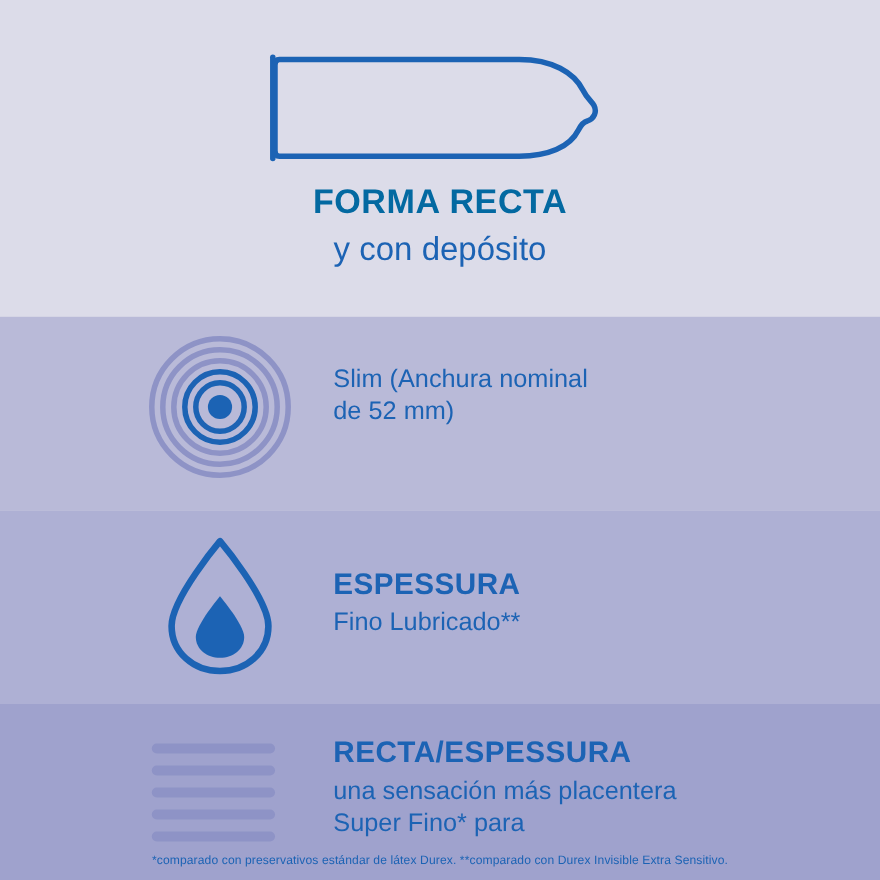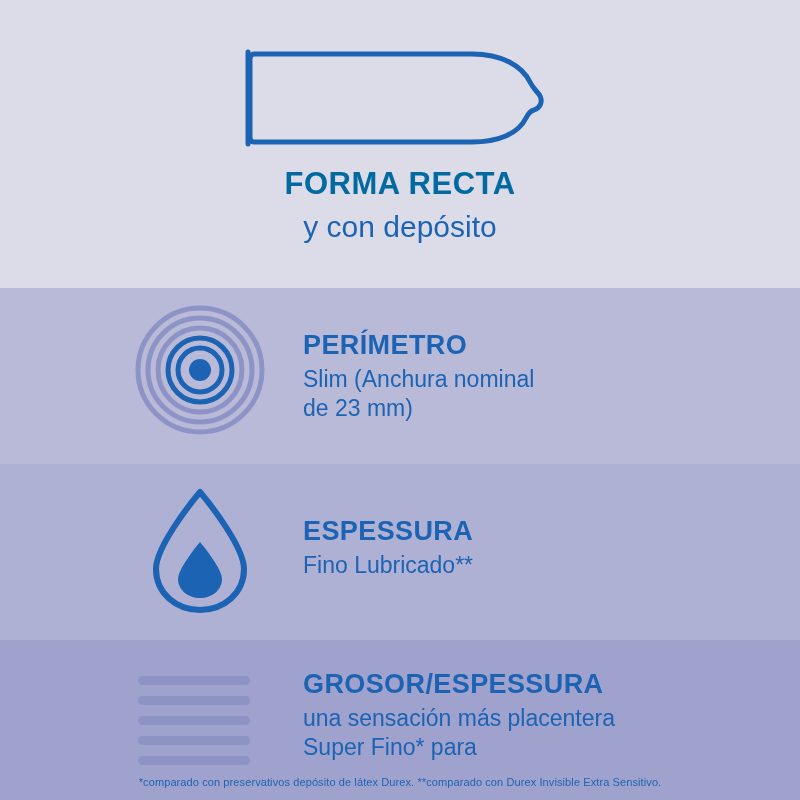--- a/index.html
+++ b/index.html
@@ -150,23 +150,22 @@
         <circle cx="65" cy="65" r="62" stroke="#8e93c6"></circle>
         <circle cx="65" cy="65" r="52" stroke="#8e93c6"></circle>
         <circle cx="65" cy="65" r="42" stroke="#8e93c6"></circle>
         <circle cx="65" cy="65" r="32" stroke="#1c63b4"></circle>
         <circle cx="65" cy="65" r="22" stroke="#1c63b4"></circle>
       </g>
       <circle cx="65" cy="65" r="11" fill="#1c63b4"></circle>
     </svg>
   </div>
   <div class="row-text r1-text">
-    <p class="row-title">PERÍMETRO</p>
     <p class="row-desc">Slim (Anchura nominal</p>
-    <p class="row-desc">de 23 mm)</p>
+    <p class="row-desc">de 52 mm)</p>
   </div>
 
   <div class="band band-2"></div>
   <div class="row-icon r2-icon">
     <svg width="120" height="130" viewBox="0 0 120 130" xmlns="http://www.w3.org/2000/svg">
       <path d="M60 6 C60 6 16 58 16 83 C16 107 36 124 60 124 C84 124 104 107 104 83 C104 58 60 6 60 6 Z" fill="none" stroke="#1c63b4" stroke-width="6" stroke-linejoin="round"></path>
       <path d="M60 56 C60 56 38 82 38 93 C38 104 48 112 60 112 C72 112 82 104 82 93 C82 82 60 56 60 56 Z" fill="#1c63b4"></path>
     </svg>
   </div>
   <div class="row-text r2-text">
@@ -178,19 +177,19 @@
   <div class="row-icon r3-icon">
     <div class="lines-wrap">
       <div class="thick-line l1"></div>
       <div class="thick-line l2"></div>
       <div class="thick-line l3"></div>
       <div class="thick-line l4"></div>
       <div class="thick-line l5"></div>
     </div>
   </div>
   <div class="row-text r3-text">
-    <p class="row-title">GROSOR/ESPESSURA</p>
+    <p class="row-title">RECTA/ESPESSURA</p>
     <p class="row-desc">una sensación más placentera</p>
     <p class="row-desc">Super Fino* para</p>
   </div>
 
-  <div class="footnote">*comparado con preservativos depósito de látex Durex. **comparado con Durex Invisible Extra Sensitivo.</div>
+  <div class="footnote">*comparado con preservativos estándar de látex Durex. **comparado con Durex Invisible Extra Sensitivo.</div>
 </div>
 
 </body></html>

